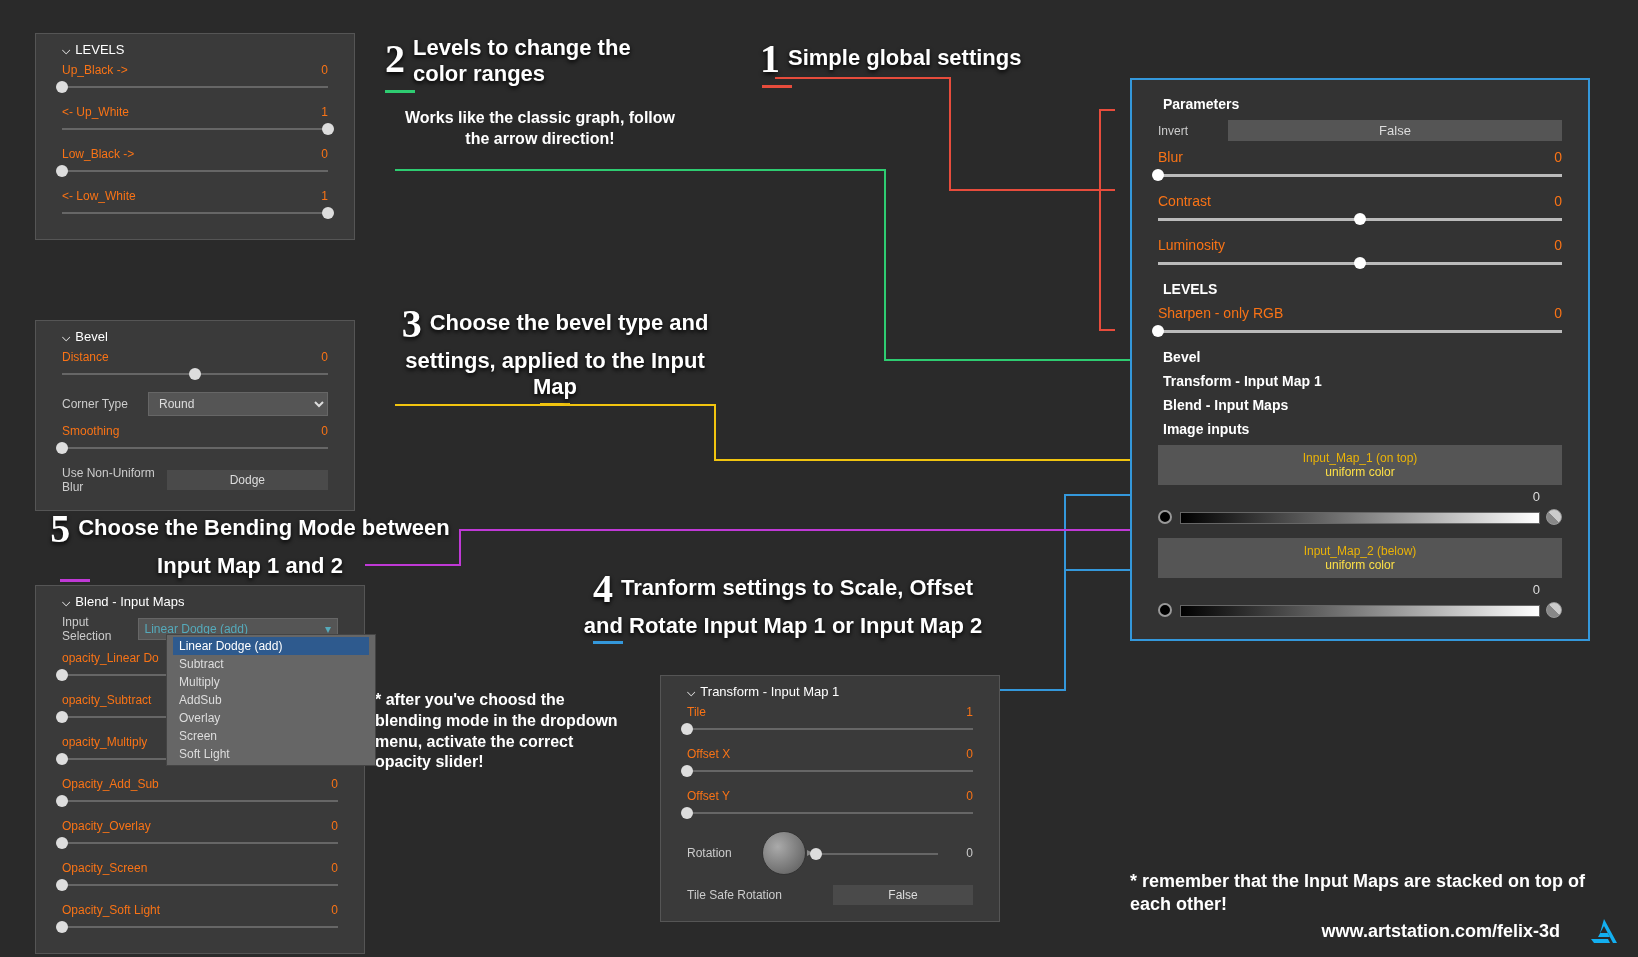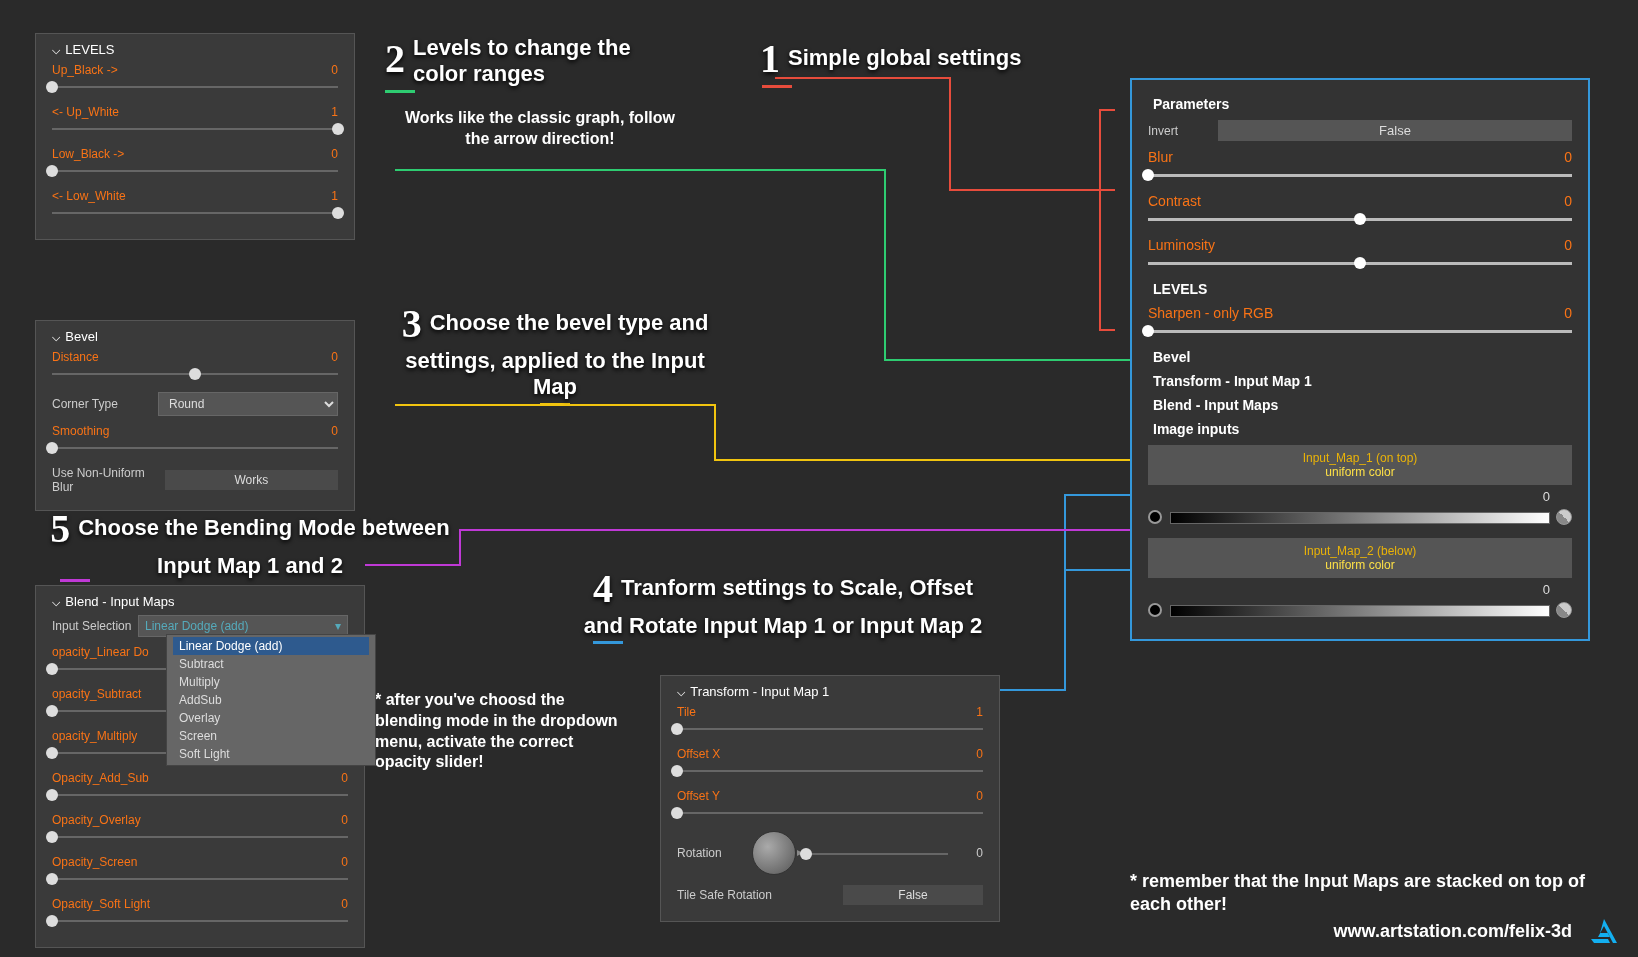--- a/index.html
+++ b/index.html
@@ -1,17 +1,17 @@
 <!DOCTYPE html>
 <html><head>
 <meta charset="utf-8">
 <style>
 * { box-sizing: border-box; margin: 0; padding: 0; font-family: Arial, sans-serif; }
 body { background: #2a2a2a; color: #ccc; width: 1638px; height: 957px; position: relative; font-size: 12px; overflow: hidden; }
-.panel { background: #3a3a3a; border: 1px solid #555; padding: 8px 16px; position: absolute; }
+.panel { background: #3a3a3a; border: 1px solid #555; padding: 8px 26px; position: absolute; }
 .header { display: flex; align-items: center; gap: 5px; color: #fff; font-size: 13px; margin-bottom: 6px; cursor: pointer; }
 .header .chev::before { content: '⌵'; font-size: 11px; }
 .slider-row { margin-bottom: 10px; }
 .slider-label { display: flex; justify-content: space-between; color: #f97316; font-size: 12px; margin-bottom: 4px; }
 .slider { position: relative; height: 14px; margin-top: 4px; }
 .slider .track { position: absolute; top: 5px; left: 0; right: 0; height: 2px; background: #666; }
 .slider .thumb { position: absolute; top: 0; width: 12px; height: 12px; background: #ddd; border-radius: 50%; transform: translateX(-50%); cursor: pointer; }
 .select { background: #555; border: 1px solid #666; color: #ddd; padding: 3px 6px; width: 180px; font-size: 12px; cursor: pointer; }
 .static-val { background: #4a4a4a; color: #ddd; text-align: center; padding: 3px; width: 180px; font-size: 12px; }
 .row-inline { display: flex; justify-content: space-between; align-items: center; margin-bottom: 8px; }
@@ -28,21 +28,21 @@
 .img-input { background: #555; text-align: center; padding: 6px; margin-bottom: 4px; }
 .img-input .t1 { color: #eab308; font-weight: normal; font-size: 12px; }
 .img-input .t2 { color: #fde047; font-size: 12px; }
 .gradient-slider { position: relative; height: 20px; margin: 4px 0 10px 0; }
 .gradient-slider .lcirc { position: absolute; left: 0; top: 2px; width: 14px; height: 14px; border: 2px solid #999; border-radius: 50%; background: #000; cursor: pointer; }
 .gradient-slider .bar { position: absolute; left: 22px; right: 22px; top: 4px; height: 12px; background: linear-gradient(90deg,#000,#fff); border: 1px solid #666; cursor: pointer; }
 .gradient-slider .rcirc { position: absolute; right: 0; top: 1px; width: 16px; height: 16px; border: 1px solid #999; border-radius: 50%; background: linear-gradient(45deg,#888 50%,#ccc 50%); cursor: pointer; }
 .gval { text-align: right; color: #ddd; font-size: 13px; margin-right: 22px; }
 .rot-knob { width: 44px; height: 44px; border-radius: 50%; background: radial-gradient(circle at 35% 35%, #aaa, #555); border: 1px solid #333; position: relative; cursor: pointer; }
 .rot-tick { position: absolute; right: -8px; top: 18px; width: 6px; height: 6px; background: #888; clip-path: polygon(100% 50%,0 0,0 100%); }
-.footer { position: absolute; bottom: 10px; right: 18px; display: flex; align-items: center; gap: 16px; color: #fff; font-size: 18px; font-weight: bold; }
+.footer { position: absolute; bottom: 10px; right: 18px; display: flex; align-items: center; gap: 28px; color: #fff; font-size: 18px; font-weight: bold; }
 .as-logo { width: 32px; height: 32px; }
 .connline { stroke-width: 2; fill: none; }
 </style>
 </head>
 <body>
 
 <svg style="position:absolute;left:0;top:0;width:1638px;height:957px;pointer-events:none">
 
   <path class="connline" stroke="#e74c3c" d="M 775 78 L 950 78 L 950 190 L 1115 190 M 1115 110 L 1100 110 L 1100 330 L 1115 330"></path>
 
@@ -131,21 +131,21 @@
         <span>Smoothing</span>
         <span>0</span>
       </div>
     <div class="slider">
         <div class="track"></div>
         <div class="thumb" style="left:0%"></div>
       </div>
   </div>
   <div class="row-inline">
     <span>Use Non-Uniform Blur</span>
-    <div class="static-val">Works</div>
+    <div class="static-val">Dodge</div>
   </div>
 </div>
 
 <div class="panel" style="left:35px;top:585px;width:330px">
   <div class="header">
       <span class="chev"></span>
       <span>Blend -  Input Maps</span>
     </div>
   <div class="row-inline">
     <span>Input Selection</span>

